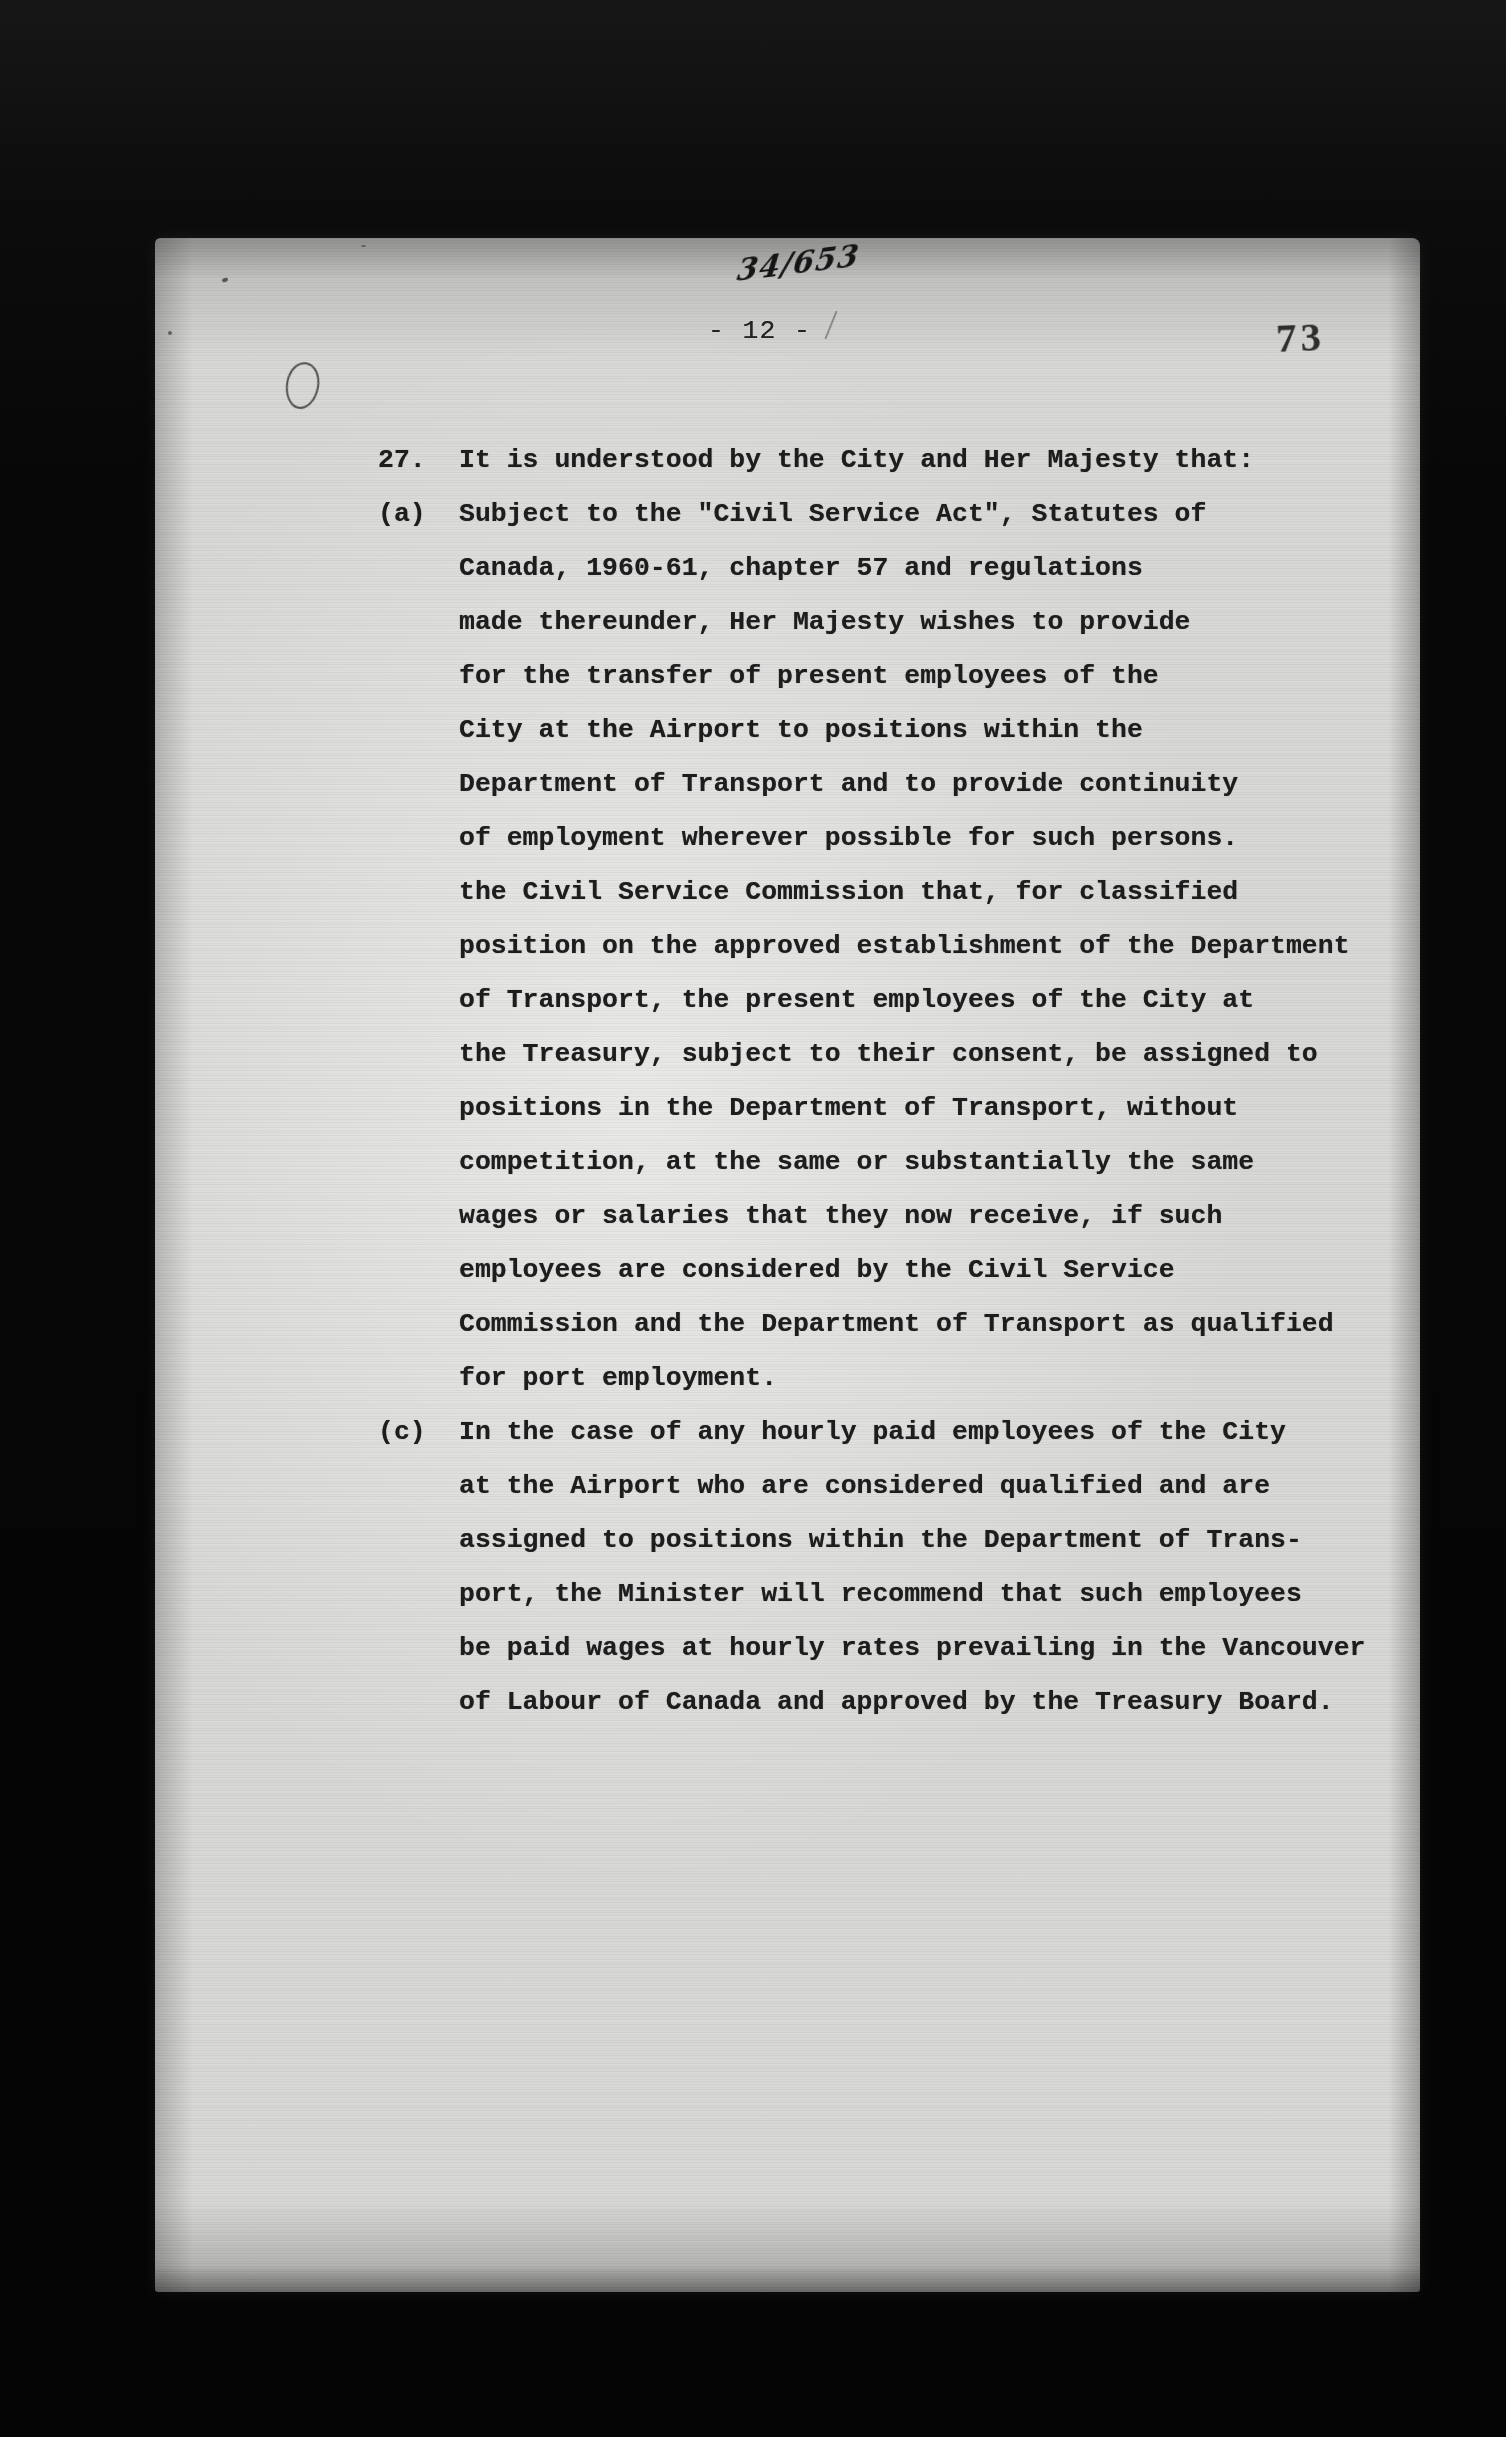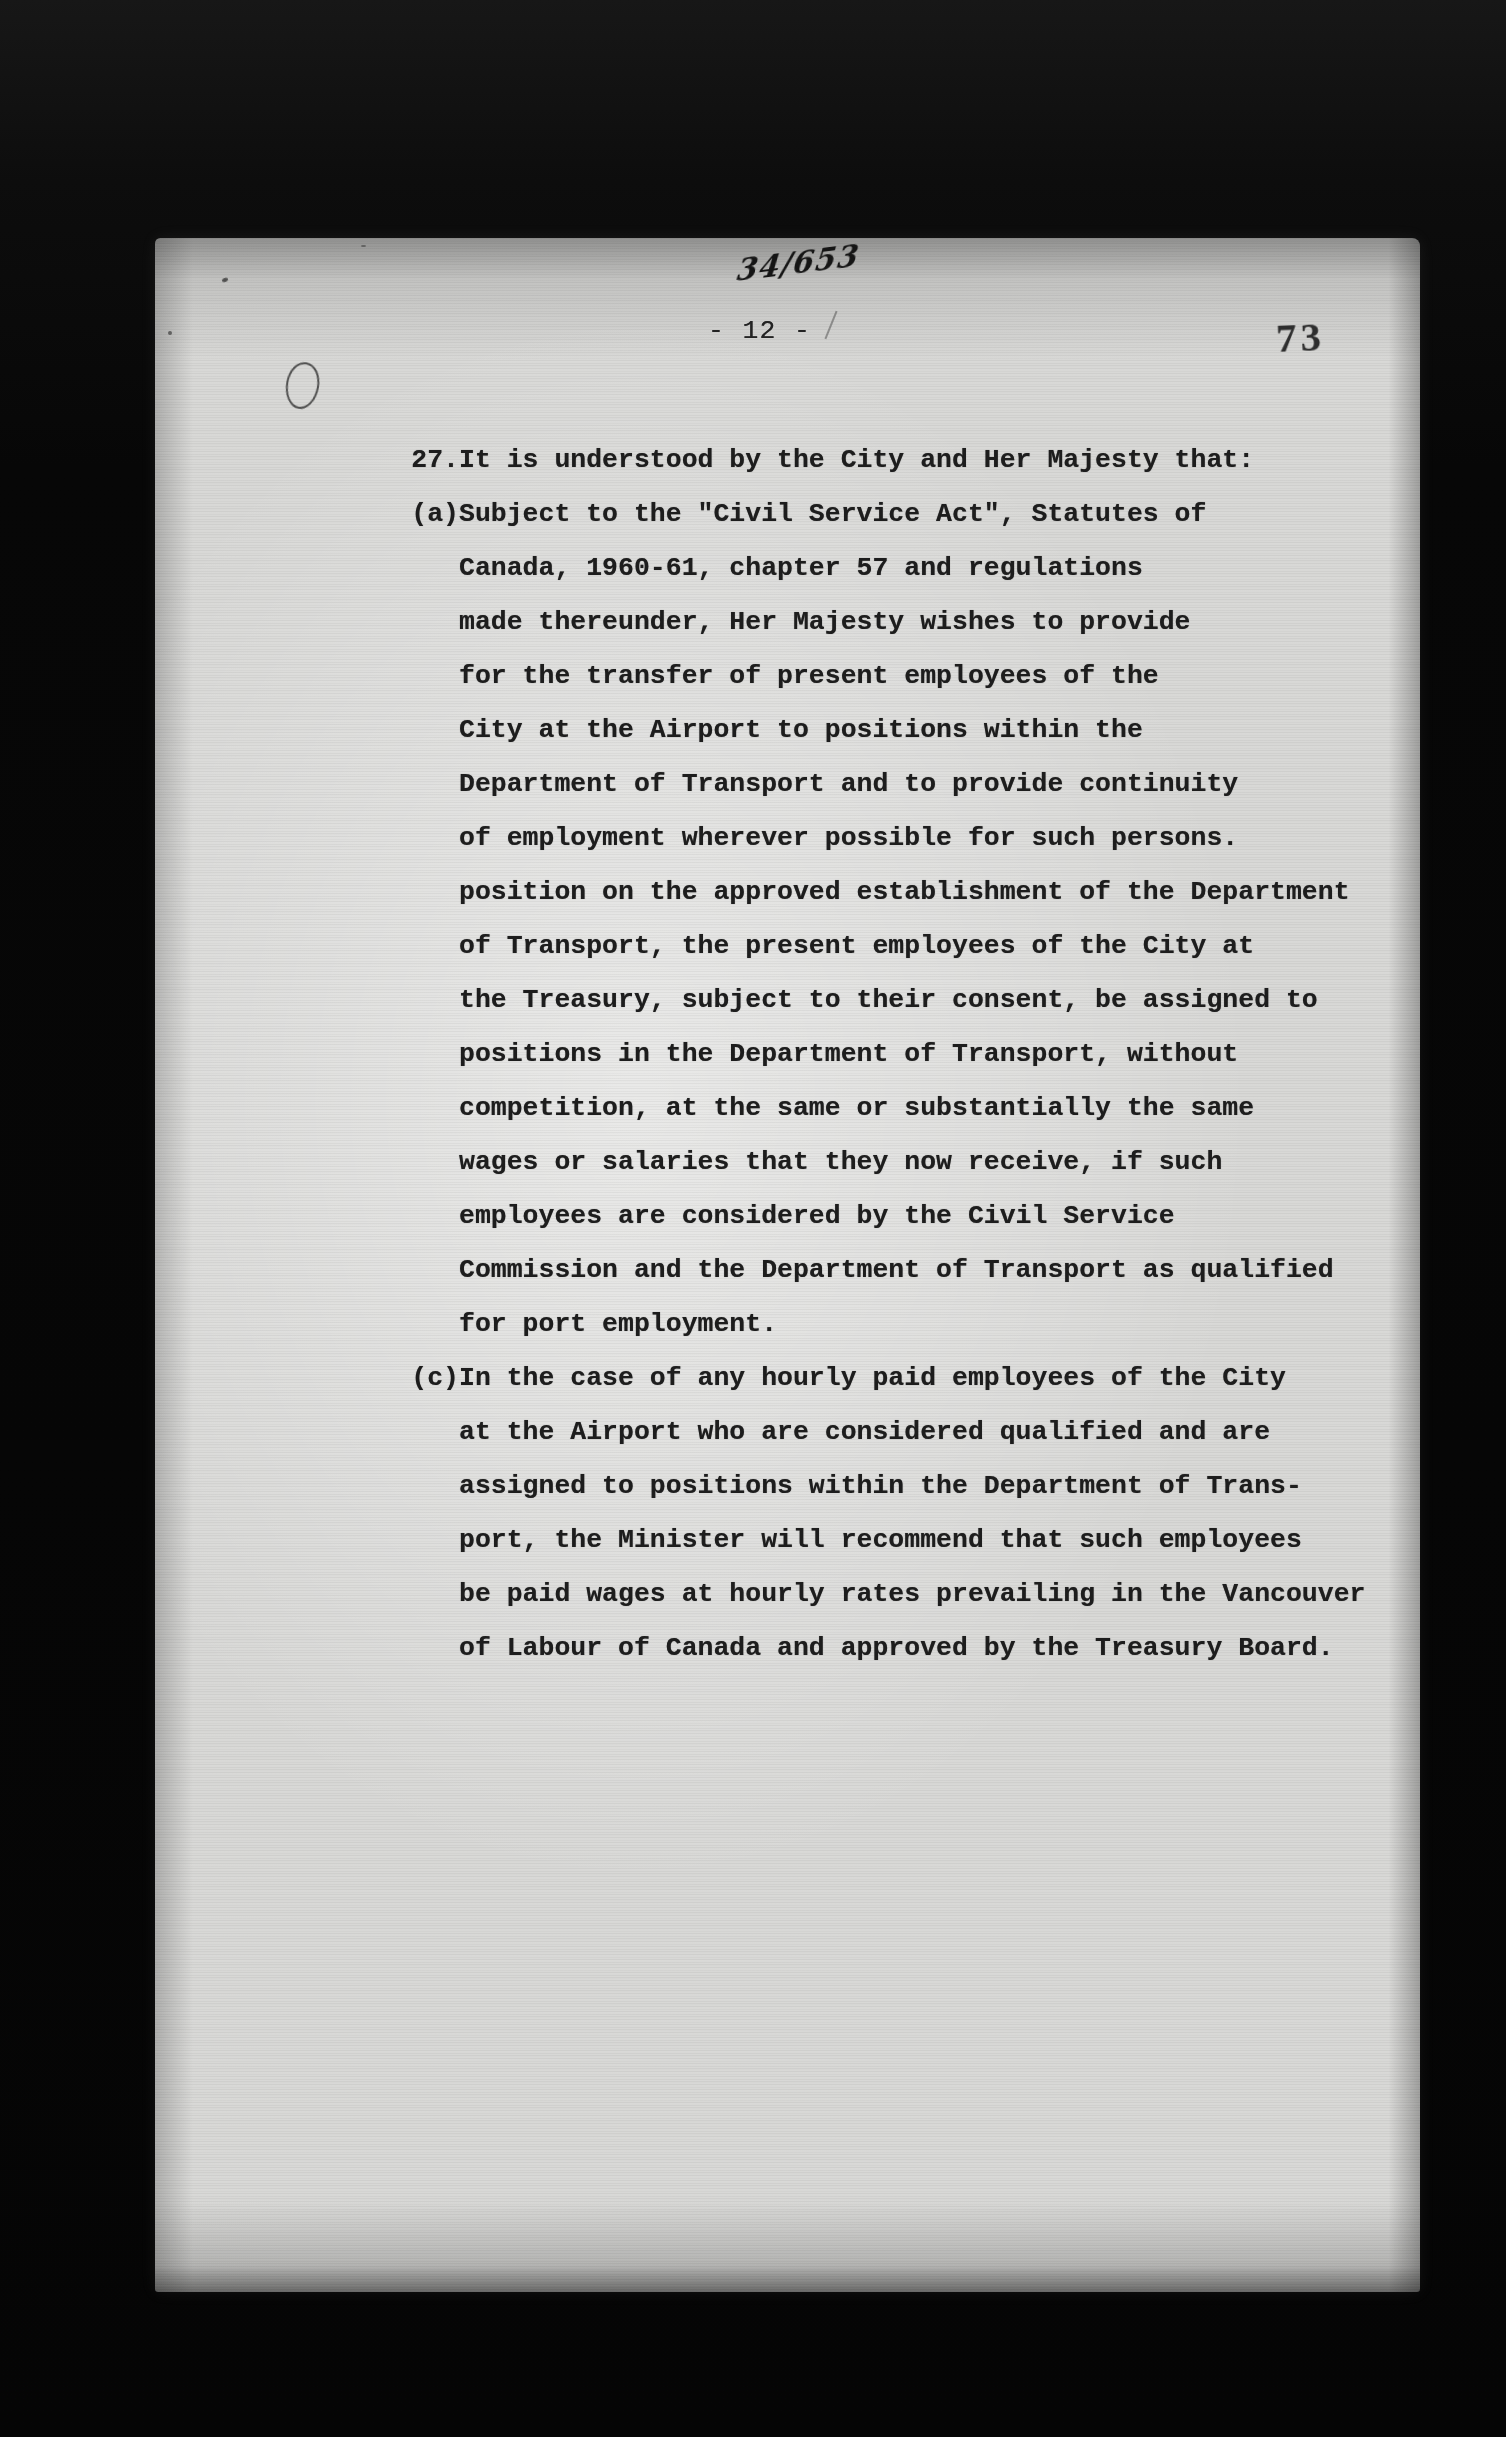--- a/index.html
+++ b/index.html
@@ -68,21 +68,21 @@
   .doc-body {
     position: absolute; left: 223px; top: 195px;
   }
   .line {
     height: 54px; line-height: 54px;
     font-size: 26.5px; font-weight: 700;
     color: #1d1d1d;
     white-space: pre;
     text-shadow: 0 0 0.8px rgba(25,25,25,0.55);
   }
-  .label { display: inline-block; width: 81px; text-align: right; }
+  .label { display: inline-block; width: 81px; }
   .speck {
     position: absolute; background: rgba(30,30,30,0.7);
     border-radius: 50%; filter: blur(0.4px);
   }
   .speck.s1 { left: 67px; top: 40px;  width: 5.8px; height: 3.9px; transform: rotate(-20deg); }
   .speck.s2 { left: 13px;  top: 93px; width: 3.9px; height: 3.9px; opacity: 0.8; }
   .speck.s3 { left: 206px; top: 6.5px;  width: 4.5px; height: 2.6px; opacity: 0.6; }
   .slash {
     position: absolute; left: 675px; top: 72px;
     width: 1.9px; height: 30px;
@@ -112,20 +112,21 @@
 
   <div class="doc-body" id="lines">
       <div class="line"><span class="label">27.</span><span class="text">It is understood by the City and Her Majesty that:</span></div>
       <div class="line"><span class="label">(a)</span><span class="text">Subject to the "Civil Service Act", Statutes of</span></div>
       <div class="line"><span class="label"></span><span class="text">Canada, 1960-61, chapter 57 and regulations</span></div>
       <div class="line"><span class="label"></span><span class="text">made thereunder, Her Majesty wishes to provide</span></div>
       <div class="line"><span class="label"></span><span class="text">for the transfer of present employees of the</span></div>
       <div class="line"><span class="label"></span><span class="text">City at the Airport to positions within the</span></div>
       <div class="line"><span class="label"></span><span class="text">Department of Transport and to provide continuity</span></div>
       <div class="line"><span class="label"></span><span class="text">of employment wherever possible for such persons.</span></div>
+      <div class="line"><span class="label"></span><span class="text">the Civil Service Commission that, for classified</span></div>
       <div class="line"><span class="label"></span><span class="text">position on the approved establishment of the Department</span></div>
       <div class="line"><span class="label"></span><span class="text">of Transport, the present employees of the City at</span></div>
       <div class="line"><span class="label"></span><span class="text">the Treasury, subject to their consent, be assigned to</span></div>
       <div class="line"><span class="label"></span><span class="text">positions in the Department of Transport, without</span></div>
       <div class="line"><span class="label"></span><span class="text">competition, at the same or substantially the same</span></div>
       <div class="line"><span class="label"></span><span class="text">wages or salaries that they now receive, if such</span></div>
       <div class="line"><span class="label"></span><span class="text">employees are considered by the Civil Service</span></div>
       <div class="line"><span class="label"></span><span class="text">Commission and the Department of Transport as qualified</span></div>
       <div class="line"><span class="label"></span><span class="text">for port employment.</span></div>
       <div class="line"><span class="label">(c)</span><span class="text">In the case of any hourly paid employees of the City</span></div>

